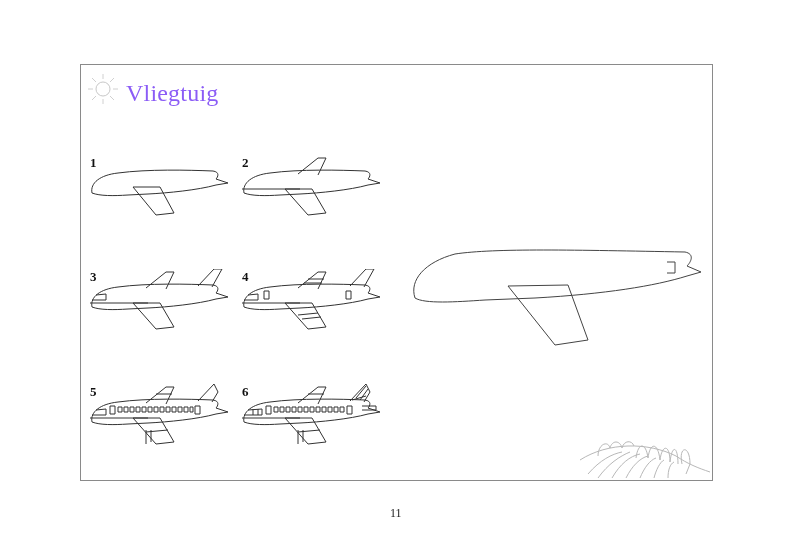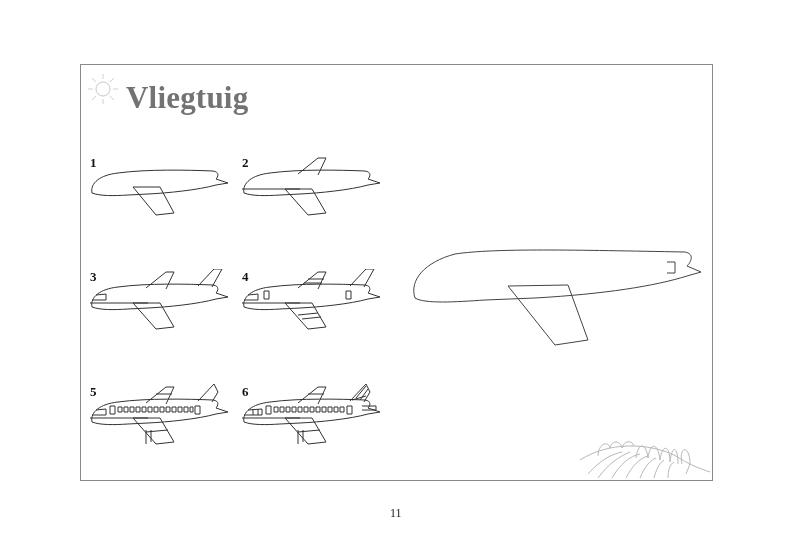--- a/index.html
+++ b/index.html
@@ -1,18 +1,18 @@
 <!DOCTYPE html>
 <html><head>
 <meta charset="utf-8">
 <style>
   html,body{margin:0;padding:0;background:#fff;}
   body{width:794px;height:546px;position:relative;overflow:hidden;font-family:"Liberation Serif","DejaVu Serif",serif;}
   .frame{position:absolute;left:80px;top:64px;width:633px;height:417px;border:1px solid #8a8a8a;box-sizing:border-box;}
-  .title{position:absolute;left:126px;top:80px;font-size:31px;font-weight:bold;color:#737373;letter-spacing:0.2px;}
+  .title{position:absolute;left:126px;top:80px;font-size:24px;font-weight:normal;color:#8b5cf6;letter-spacing:0.2px;}
   .sun{position:absolute;left:86px;top:72px;}
   .step-num{position:absolute;font-size:13px;font-weight:bold;color:#111;}
   .plane{position:absolute;}
   .page-num{position:absolute;left:390px;top:506px;font-size:12px;color:#222;text-align:center;}
   .landscape{position:absolute;left:578px;top:434px;}
   svg path,svg line,svg rect,svg polyline,svg ellipse{vector-effect:non-scaling-stroke;}
 </style>
 </head>
 <body>
 

